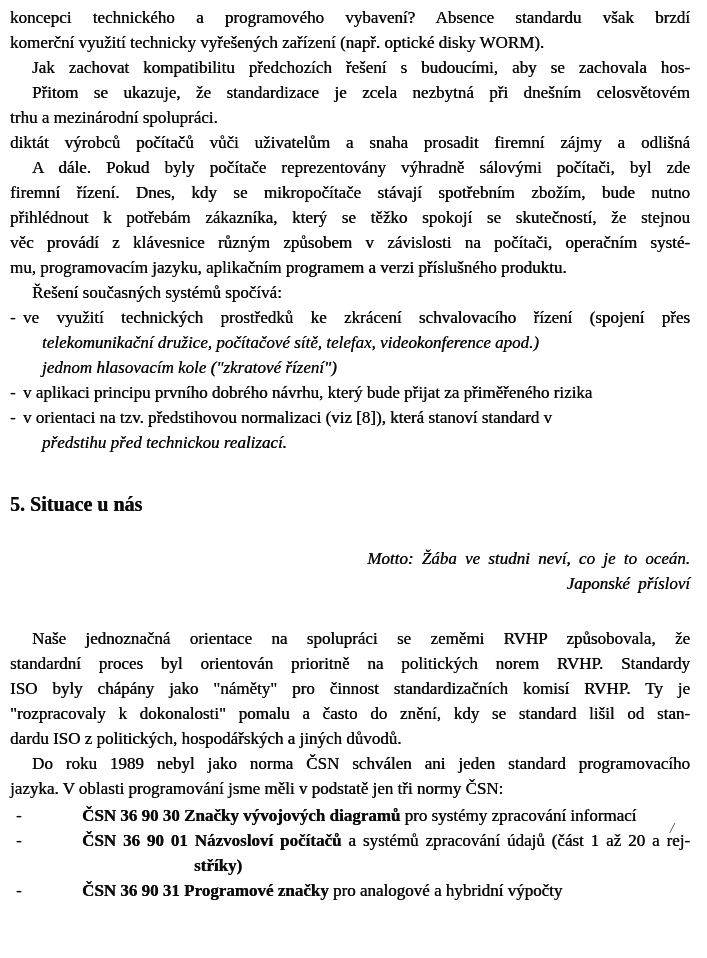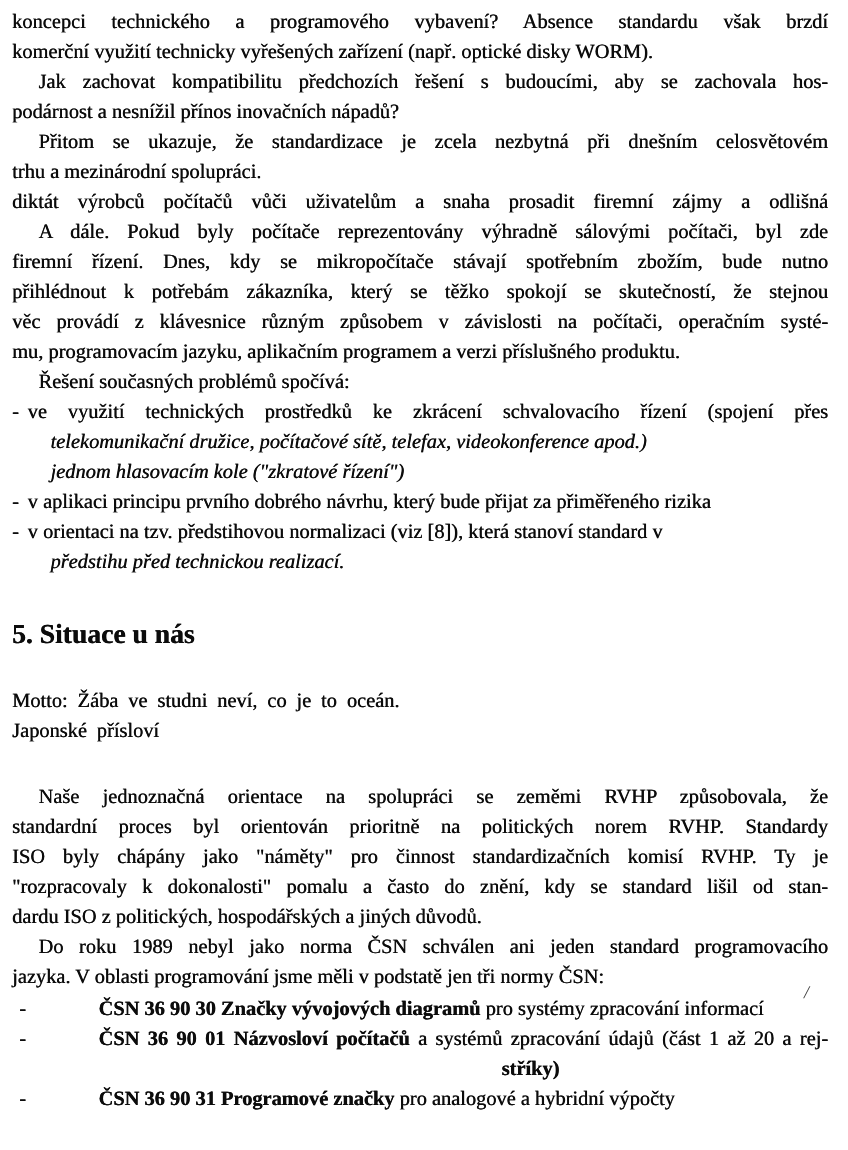--- a/index.html
+++ b/index.html
@@ -36,35 +36,36 @@
     text-align-last: justify;
   }
   .ind { text-indent: 22px; }
   .cont { padding-left: 32px; font-style: italic; }
   .bullet {
     display: inline-block;
     width: 13px;
   }
   .heading { margin-top: 36px; }
   .heading .line {
-    font-size: 23px;
+    font-size: 20px;
     font-weight: bold;
     line-height: 26px;
     height: 26px;
   }
   .motto { margin-top: 29px; }
   .motto .line {
-    text-align: left;
+    font-style: italic;
+    text-align: right;
     word-spacing: 4px;
   }
   .motto + .paragraph { margin-top: 30px; }
   .paragraph + .csn-item { margin-top: 2px; }
   .csn-item .line { padding-left: 6px; }
   .csn-item .bullet { width: 18px; }
-  .csn-item .csn-cont { padding-left: 136px; text-align: center; }
+  .csn-item .csn-cont { padding-left: 136px; }
   .b { font-weight: bold; margin-left: 48px; }
   .artifact {
     position: absolute;
     left: 670px;
     top: 820px;
     font-size: 15px;
     font-style: italic;
     color: #3a3a3a;
   }
 </style>
@@ -72,36 +73,35 @@
 <body>
 
 <div class="page">
   <div id="doc">
       <div class="block paragraph">
         <div class="line just"><span>koncepci technického a programového vybavení? Absence standardu však brzdí</span></div>
         <div class="line"><span>komerční využití technicky vyřešených zařízení (např. optické disky WORM).</span></div>
       </div>
       <div class="block paragraph">
         <div class="line just ind"><span>Jak zachovat kompatibilitu předchozích řešení s budoucími, aby se zachovala hos-</span></div>
-        <div class="line"><span>podárnost a nesnížil přínos inovačních nápadů?</span></div>
       </div>
       <div class="block paragraph">
         <div class="line just ind"><span>Přitom se ukazuje, že standardizace je zcela nezbytná při dnešním celosvětovém</span></div>
         <div class="line"><span>trhu a mezinárodní spolupráci.</span></div>
       </div>
       <div class="block paragraph">
         <div class="line just"><span>diktát výrobců počítačů vůči uživatelům a snaha prosadit firemní zájmy a odlišná</span></div>
         <div class="line just ind"><span>A dále. Pokud byly počítače reprezentovány výhradně sálovými počítači, byl zde</span></div>
         <div class="line just"><span>firemní řízení. Dnes, kdy se mikropočítače stávají spotřebním zbožím, bude nutno</span></div>
         <div class="line just"><span>přihlédnout k potřebám zákazníka, který se těžko spokojí se skutečností, že stejnou</span></div>
         <div class="line just"><span>věc provádí z klávesnice různým způsobem v závislosti na počítači, operačním systé-</span></div>
         <div class="line"><span>mu, programovacím jazyku, aplikačním programem a verzi příslušného produktu.</span></div>
       </div>
       <div class="block paragraph">
-        <div class="line ind"><span>Řešení současných problémů spočívá:</span></div>
+        <div class="line ind"><span>Řešení současných systémů spočívá:</span></div>
       </div>
       <div class="block list-item">
         <div class="line just"><span class="bullet">-</span><span>ve využití technických prostředků ke zkrácení schvalovacího řízení (spojení přes</span></div>
         <div class="line cont"><span>telekomunikační družice, počítačové sítě, telefax, videokonference apod.)</span></div>
       </div>
       <div class="block list-item">
         <div class="line cont"><span>jednom hlasovacím kole ("zkratové řízení")</span></div>
       </div>
       <div class="block list-item">
         <div class="line"><span class="bullet">-</span><span>v aplikaci principu prvního dobrého návrhu, který bude přijat za přiměřeného rizika</span></div>

